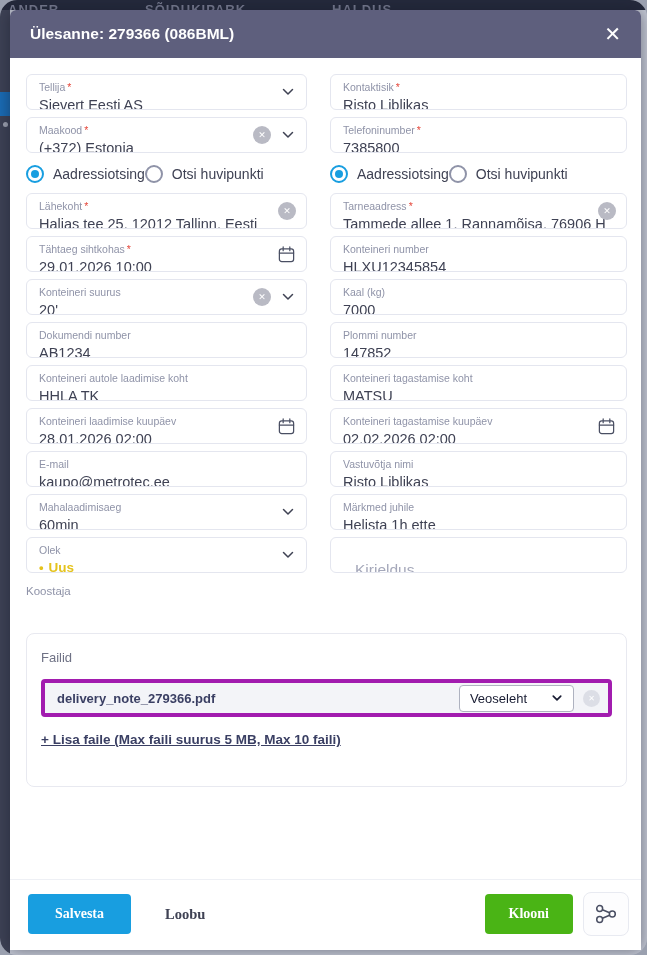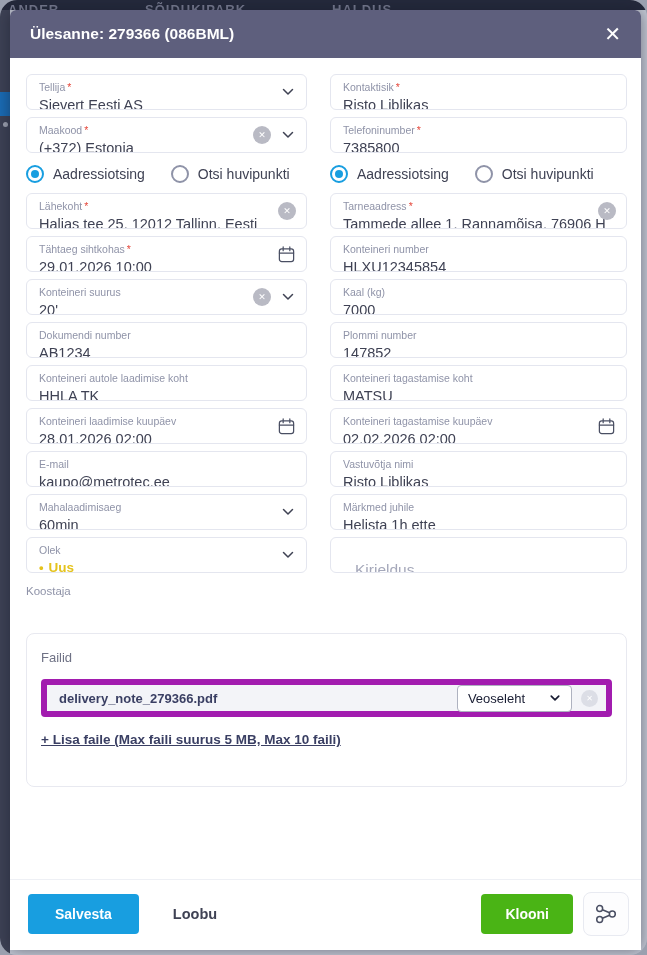--- a/index.html
+++ b/index.html
@@ -30,52 +30,52 @@
   .field { position:relative; height:36px; border:1px solid #e4e6ef; border-radius:6px; background:#fff;
            padding:6px 12px 0 12px; overflow:hidden; }
   .lbl { display:block; font-size:10.5px; line-height:13px; color:#8f93a8; white-space:nowrap; }
   .req { color:#e5493d; margin-left:2px; font-size:10.5px; }
   .val { display:block; font-size:14.5px; line-height:20px; color:#3f4254; white-space:nowrap; margin-top:1px; }
   .icons { position:absolute; right:10px; top:0; height:100%; display:flex; align-items:center; gap:9px; }
   .clear { width:18px; height:18px; border-radius:50%; background:#b9bac4; color:#fff; font-size:9px;
            display:flex; align-items:center; justify-content:center; cursor:pointer; }
   .chev, .cal { display:block; cursor:pointer; }
 
-  .radio-row { display:flex; align-items:center; gap:26px; height:24px; margin-top:2px; }
+  .radio-row { display:flex; align-items:center; height:24px; margin-top:2px; }
   .radio { display:flex; align-items:center; gap:9px; cursor:pointer; }
   .rc { width:18px; height:18px; border-radius:50%; border:2px solid #8f93a8; position:relative; background:#fff; }
   .rc.on { border-color:#189ee0; }
   .rc.on::after { content:""; position:absolute; inset:3px; border-radius:50%; background:#189ee0; }
   .radio-lbl { font-size:14px; color:#3f4254; }
 
   .status-val { color:#e5c31c; font-size:13.5px; font-weight:700; }
   .status-dot { margin-right:5px; font-size:13px; }
 
   .field-kirjeldus { padding:12px; }
   .field-kirjeldus textarea { width:100%; height:100%; border:none; outline:none; resize:none;
       padding:11px 12px; font-family:"Liberation Sans", sans-serif; font-size:15.5px; color:#3f4254; }
   .field-kirjeldus textarea::placeholder { color:#a5a8ba; }
 
   .koostaja { margin-top:12px; font-size:11.5px; color:#8f93a8; }
 
   .files-box { margin-top:36px; border:1px solid #e8e9f0; border-radius:8px; padding:16px 14px 18px 14px; min-height:154px; }
   .files-label { font-size:13px; color:#6f7285; }
-  .file-row { margin-top:14px; display:flex; align-items:center; border:6px solid #a21caf; border-radius:4px;
+  .file-row { margin-top:14px; display:flex; align-items:center; border:4px solid #a21caf; border-radius:4px;
               background:#f3f4f8; padding:4px 8px 4px 12px; height:38px; }
   .file-name { font-size:13px; font-weight:700; color:#3a3f63; flex:1 1 auto; white-space:nowrap; overflow:hidden; }
   .file-select { display:flex; align-items:center; gap:24px; background:#fff; border:1px solid #aeb2c0; border-radius:4px;
                  padding:5px 10px; font-size:13px; color:#181c32; cursor:pointer; }
   .file-clear { width:17px; height:17px; border-radius:50%; background:#dcdee6; color:#fff; font-size:8px;
                 display:flex; align-items:center; justify-content:center; margin-left:9px; cursor:pointer; }
   .add-files { display:inline-block; margin-top:15px; font-size:13.5px; font-weight:600; color:#3a3f63;
                text-decoration:underline; cursor:pointer; }
 
   .modal-footer { flex:0 0 auto; margin-top:auto; border-top:1px solid #eef0f5; display:flex; align-items:center;
                   padding:12px 12px 14px 18px; }
-  .btn { border:none; border-radius:4px; font-family:Liberation Sans, sans-serif; font-size:14px; font-weight:700;
+  .btn { border:none; border-radius:4px; font-family:Liberation Serif, serif; font-size:14px; font-weight:700;
          cursor:pointer; }
   .btn-save { background:#189ee0; color:#fff; padding:12px 27px; }
   .btn-cancel { background:none; color:#3f4254; font-weight:600; margin-left:34px; font-size:14.5px; }
   .btn-clone { background:#4ab415; color:#fff; padding:12px 24px; margin-left:auto; }
   .btn-share { width:46px; height:44px; margin-left:10px; background:#fdfdfe; border:1px solid #e8eaf1;
                border-radius:8px; display:flex; align-items:center; justify-content:center; cursor:pointer; }
 </style>
 </head>
 <body>
 

